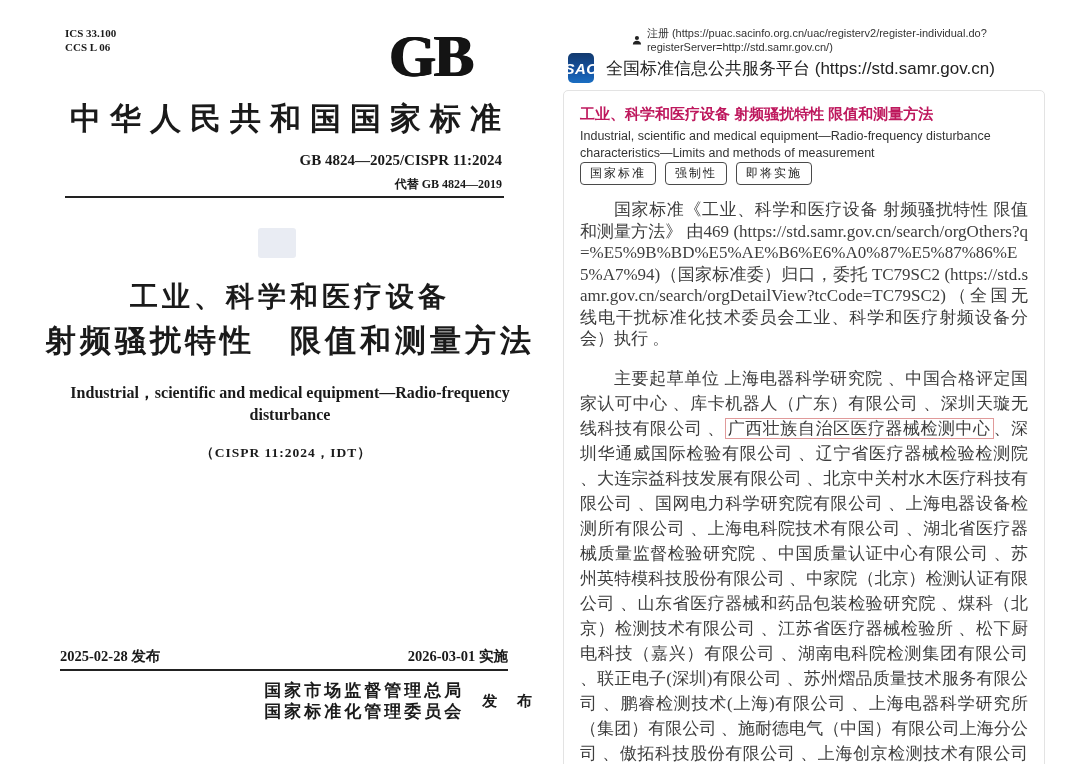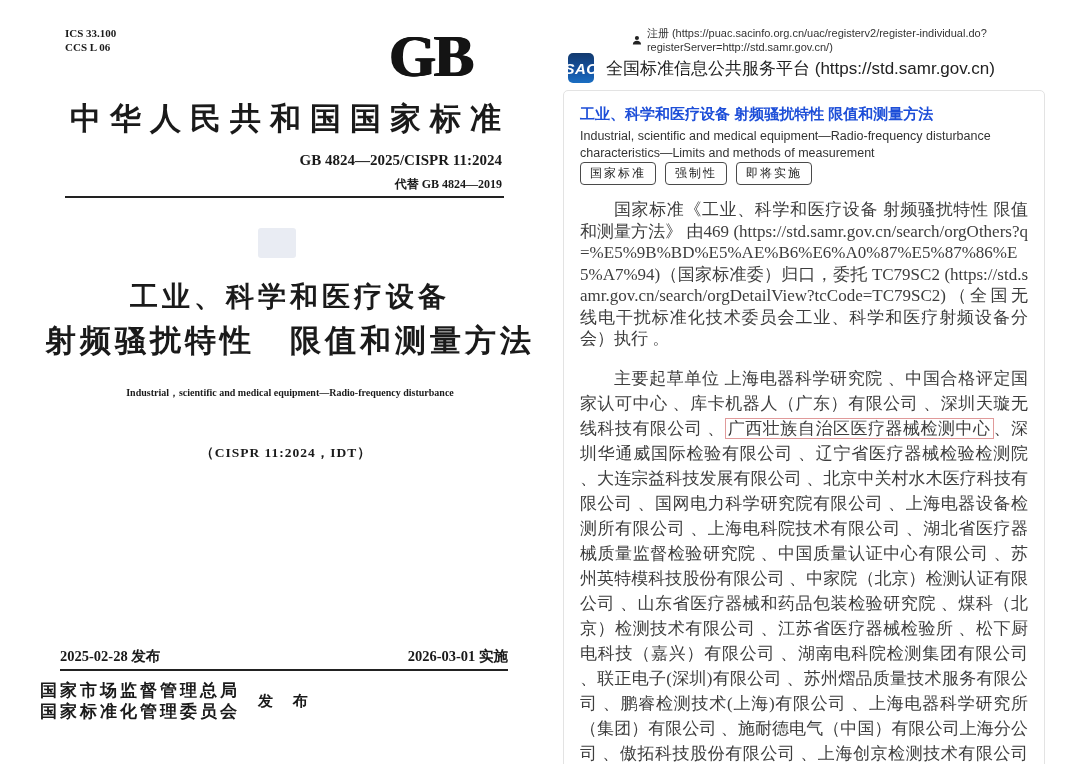--- a/index.html
+++ b/index.html
@@ -18,44 +18,44 @@
   .std-num { position:absolute; right:38px; top:136px; font-size:15px; font-weight:bold; }
   .replaces { position:absolute; right:38px; top:160px; font-size:12px; font-weight:bold; }
   .rule1 { position:absolute; left:25px; right:36px; top:180px; border-top:2px solid #222; }
   .stamp { position:absolute; left:218px; top:212px; width:38px; height:30px;
            background:#e9ecf3; border-radius:3px; }
   .cn-title1 { position:absolute; left:0; right:0; top:262px; text-align:center;
                font-size:28px; font-weight:bold; letter-spacing:4px; white-space:nowrap; }
   .cn-title2 { position:absolute; left:0; right:0; top:304px; text-align:center;
                font-size:31px; font-weight:bold; letter-spacing:4px; white-space:nowrap; }
   .en-title { position:absolute; left:0; right:0; top:366px; text-align:center;
-              font-size:10px; font-weight:bold; line-height:22px; }
+              font-size:16px; font-weight:bold; line-height:22px; }
   .idt { position:absolute; left:0; right:8px; top:428px; text-align:center;
          font-size:13.5px; font-weight:bold; letter-spacing:1px; }
   .dates { position:absolute; left:20px; right:32px; top:631px; display:flex;
            justify-content:space-between; font-size:14.5px; font-weight:bold; }
   .rule2 { position:absolute; left:20px; right:32px; top:653px; border-top:2px solid #222; }
   .publisher { position:absolute; left:0; right:0; top:664px; display:flex;
-               justify-content:flex-start; align-items:center; gap:18px; }
+               justify-content:flex-end; align-items:center; gap:18px; }
   .pub-lines { font-size:17px; font-weight:bold; letter-spacing:3px; line-height:21px; text-align:center; }
   .pub-fabu { font-size:15px; font-weight:bold; letter-spacing:8px; }
 
   
   .reg-row { position:absolute; left:632px; top:26px; display:flex; align-items:center; gap:5px;
              font-size:11px; color:#333; cursor:pointer; }
   .person-svg { width:12px; height:12px; display:block; }
   .site-header { position:absolute; left:568px; top:53px; display:flex; align-items:center; gap:12px; }
   .sac-logo { width:26px; height:30px; border-radius:5px;
               background:linear-gradient(180deg,#123a6e 0%,#15509e 55%,#1a6ec2 100%);
               color:#fff; font-style:italic; font-weight:bold; font-size:15px;
               display:flex; align-items:center; justify-content:center; letter-spacing:0.5px; }
   .site-title { font-size:17px; color:#222; }
   .card { position:absolute; left:563px; top:90px; width:482px; height:680px;
           border:1px solid #e3e3e3; border-radius:5px; background:#fff; padding:14px 16px; }
-  .doc-title { font-size:15px; font-weight:bold; color:#1d4ed8; }
+  .doc-title { font-size:15px; font-weight:bold; color:#be185d; }
   .doc-sub { font-size:12.5px; color:#333; line-height:17px; margin-top:4px; width:452px; }
   .badges { display:flex; gap:9px; }
   .badge { border:1.5px solid #4a4a4a; border-radius:4px; padding:2px 9px;
            font-size:12px; color:#222; letter-spacing:2px; }
   .para { font-size:17px; color:#3d3d3d; line-height:21.5px; margin-top:14px;
           text-indent:2em; text-align:justify; word-break:break-all;font-family:Liberation Serif, serif; }
   .para.wide { line-height:25px; margin-top:16px; }
   .hl { border:1px solid #e09a9a; padding:0 2px; }
 </style>
 </head>

